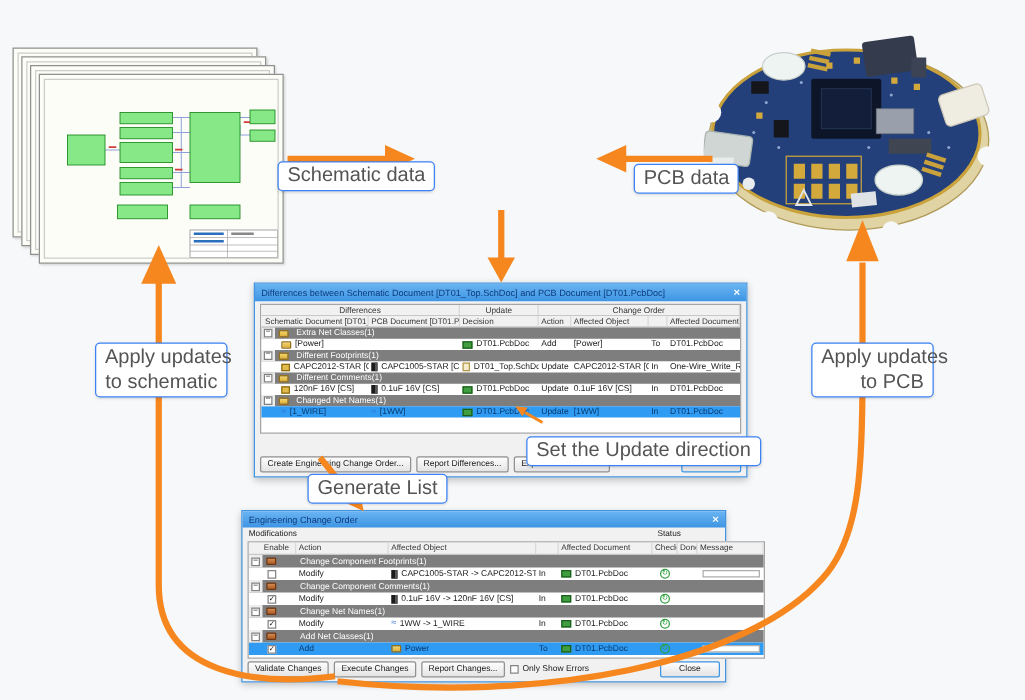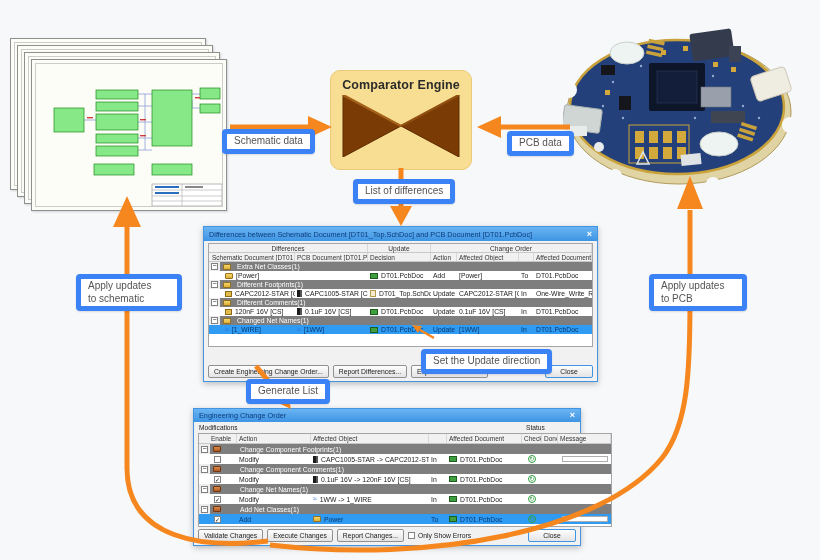--- a/index.html
+++ b/index.html
@@ -59,22 +59,22 @@
   .msgbox{display:inline-block;width:46px;height:6px;background:#fff;border:1px solid #adadad;margin-left:2px;flex:none}
 
   
   .btnrow{position:absolute;left:4px;right:4px;display:flex;gap:4px;align-items:center}
   .btn{font-size:6.8px;height:13px;padding:0 5px;background:linear-gradient(#fdfdfd,#e4e4e4);border:1px solid #909090;border-radius:2px;display:inline-flex;align-items:center;color:#1a1a1a;white-space:nowrap;cursor:default}
   .btn.close{margin-left:auto;width:48px;justify-content:center;border:1px solid #3e95e4}
   .chkrow{display:inline-flex;align-items:center;gap:3px;font-size:6.8px;color:#222}
   .cb2{width:7px;height:7px;border:1px solid #858585;background:#fff;flex:none}
 
   
-  .chip{position:absolute;background:#ffffff;border:5px solid #3b82f6;border-radius:4px;color:#545454;font-size:10px;line-height:1.25;padding:1px 7px;z-index:50;box-shadow:0 1px 2px rgba(0,0,0,.12);white-space:nowrap}
-  .chip.two{text-align:left}
+  .chip{position:absolute;background:#ffffff;border:1px solid #3b82f6;border-radius:4px;color:#545454;font-size:16px;line-height:1.25;padding:1px 7px;z-index:50;box-shadow:0 1px 2px rgba(0,0,0,.12);white-space:nowrap}
+  .chip.two{text-align:right}
   .chip.two span{display:block}
 
   #arrows{position:absolute;inset:0;z-index:40;pointer-events:none}
   .board-svg{position:absolute;left:563px;top:26px;z-index:2}
 </style>
 </head>
 <body>
 
 <div id="canvas">
 
@@ -110,29 +110,20 @@
           <rect x="120" y="124" width="70" height="22" fill="#ffffff" stroke="#999" stroke-width="0.7"></rect>
           <path d="M120 130 H190 M120 136 H190 M120 141 H190 M150 124 V146" stroke="#999" stroke-width="0.5"></path>
           <rect x="123" y="126" width="24" height="2" fill="#2a6fbd"></rect>
           <rect x="123" y="132" width="24" height="2" fill="#2a6fbd"></rect>
           <rect x="153" y="126" width="18" height="2" fill="#888"></rect>
         </g>
       </svg>
     </div>
   </div>
 
-  <div class="comp">
-    <div class="ct">Comparator Engine</div>
-    <svg width="120" height="62" viewBox="0 0 120 62" style="margin-top:3px">
-      <polygon points="2,0 60,31 2,62" fill="#7A3B05" stroke="#5d2a02" stroke-width="1"></polygon>
-      <polygon points="118,0 60,31 118,62" fill="#7A3B05" stroke="#5d2a02" stroke-width="1"></polygon>
-      <path d="M2 0 L60 31" stroke="#a4611a" stroke-width="2.5" fill="none"></path>
-      <path d="M118 0 L60 31" stroke="#8f4f10" stroke-width="2.5" fill="none"></path>
-    </svg>
-  </div>
 
   <svg class="board-svg" width="232" height="164" viewBox="0 0 232 164">
     <ellipse cx="116" cy="86" rx="112" ry="72" fill="#e0d3a4" stroke="#b09a58" stroke-width="1"></ellipse>
     <ellipse cx="114" cy="81" rx="107" ry="67" fill="#24407A" stroke="#C9A23C" stroke-width="2.5"></ellipse>
     <g fill="#f7f8fa">
       <circle cx="6" cy="64" r="8"></circle>
         <circle cx="227" cy="99" r="8"></circle>
         <circle cx="52" cy="150" r="7"></circle>
         <circle cx="172" cy="13" r="7"></circle>
         <circle cx="150" cy="158" r="7"></circle>
@@ -540,21 +531,20 @@
       <polygon points="401,226 390,206 412,206"></polygon>
       <polygon points="291,409 274,401 287,390"></polygon>
       <polygon points="127,196 113,227 141,227"></polygon>
       <polygon points="690,176 677,209 703,209"></polygon>
       <polygon points="412,325 422,326 418,333"></polygon>
     </g>
   </svg>
 
   <div class="chip" style="left:222px;top:129px">Schematic data</div>
   <div class="chip" style="left:507px;top:131px">PCB data</div>
-  <div class="chip" style="left:353px;top:179px">List of differences</div>
   <div class="chip" style="left:421px;top:349px">Set the Update direction</div>
   <div class="chip" style="left:246px;top:379px">Generate List</div>
   <div class="chip two" style="left:76px;top:274px;width:106px">
     <span>Apply updates</span>
     <span>to schematic</span>
   </div>
   <div class="chip two" style="left:649px;top:274px;width:98px">
     <span>Apply updates</span>
     <span>to PCB</span>
   </div>

